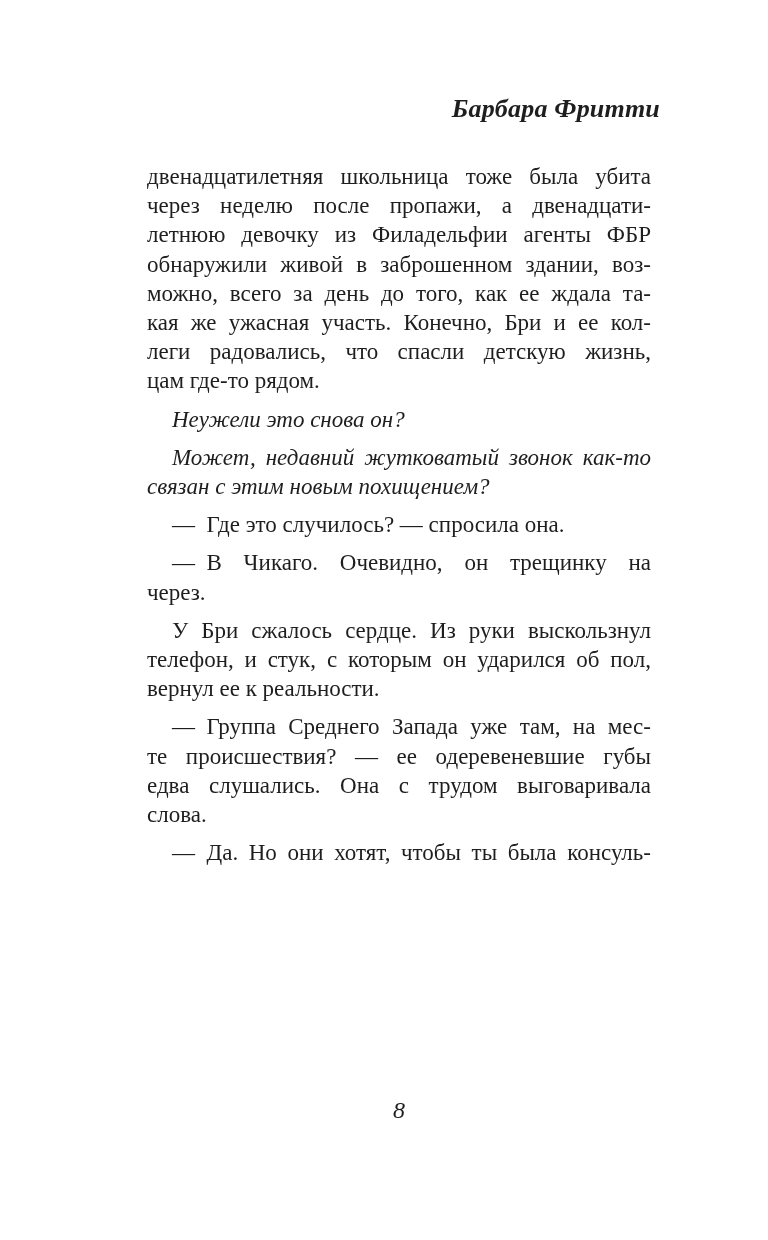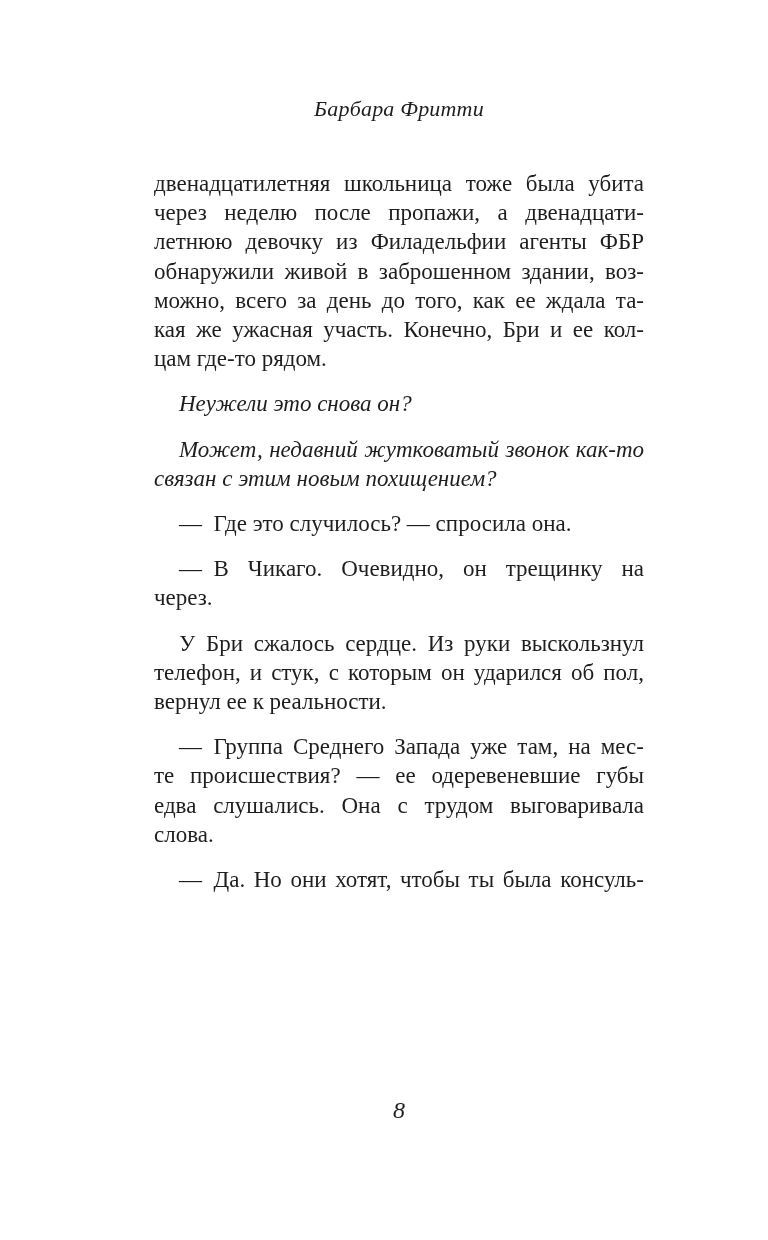--- a/index.html
+++ b/index.html
@@ -14,34 +14,35 @@
     background: #ffffff;
     overflow: hidden;
     font-family: "Liberation Serif", "DejaVu Serif", serif;
     color: #1e1e1e;
   }
   .running-header {
     position: absolute;
     top: 94px;
     left: 138px;
     width: 522px;
-    text-align: center;
+    text-align: right;
     font-style: italic;
-    font-size: 22px;
+    font-size: 26px;
     line-height: 30px;
     letter-spacing: 0.2px;
+    font-weight: bold;
   }
   .body-text {
     position: absolute;
     top: 153px;
     left: 138px;
     width: 522px;
   }
   .body-text p.para {
-    margin: 16px;
+    margin: 9px;
     padding: 0;
     font-size: 23px;
     line-height: 29.2px;
   }
   p.para.ital { font-style: italic; }
   p.para.indent .line:first-child { text-indent: 25px; }
   .line {
     display: block;
     text-align: justify;
     text-align-last: justify;
@@ -69,20 +70,21 @@
   <div class="running-header">Барбара Фритти</div>
 
   <div class="body-text">
       <p class="para">
         <span class="line">двенадцатилетняя школьница тоже была убита</span>
         <span class="line">через неделю после пропажи, а двенадцати-</span>
         <span class="line">летнюю девочку из Филадельфии агенты ФБР</span>
         <span class="line">обнаружили живой в заброшенном здании, воз-</span>
         <span class="line">можно, всего за день до того, как ее ждала та-</span>
         <span class="line">кая же ужасная участь. Конечно, Бри и ее кол-</span>
+        <span class="line">леги радовались, что спасли детскую жизнь,</span>
         <span class="line last">цам где-то рядом.</span>
       </p>
       <p class="para ital indent">
         <span class="line last">Неужели это снова он?</span>
       </p>
       <p class="para ital indent">
         <span class="line">Может, недавний жутковатый звонок как-то</span>
         <span class="line last">связан с этим новым похищением?</span>
       </p>
       <p class="para indent">

